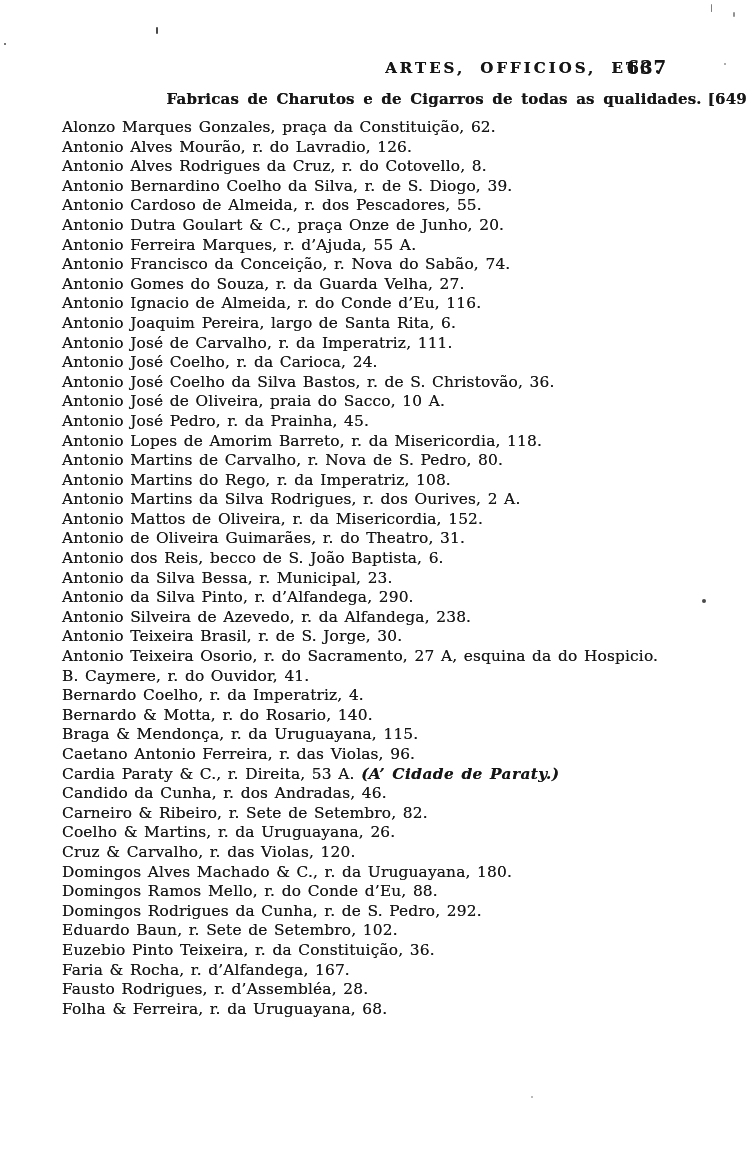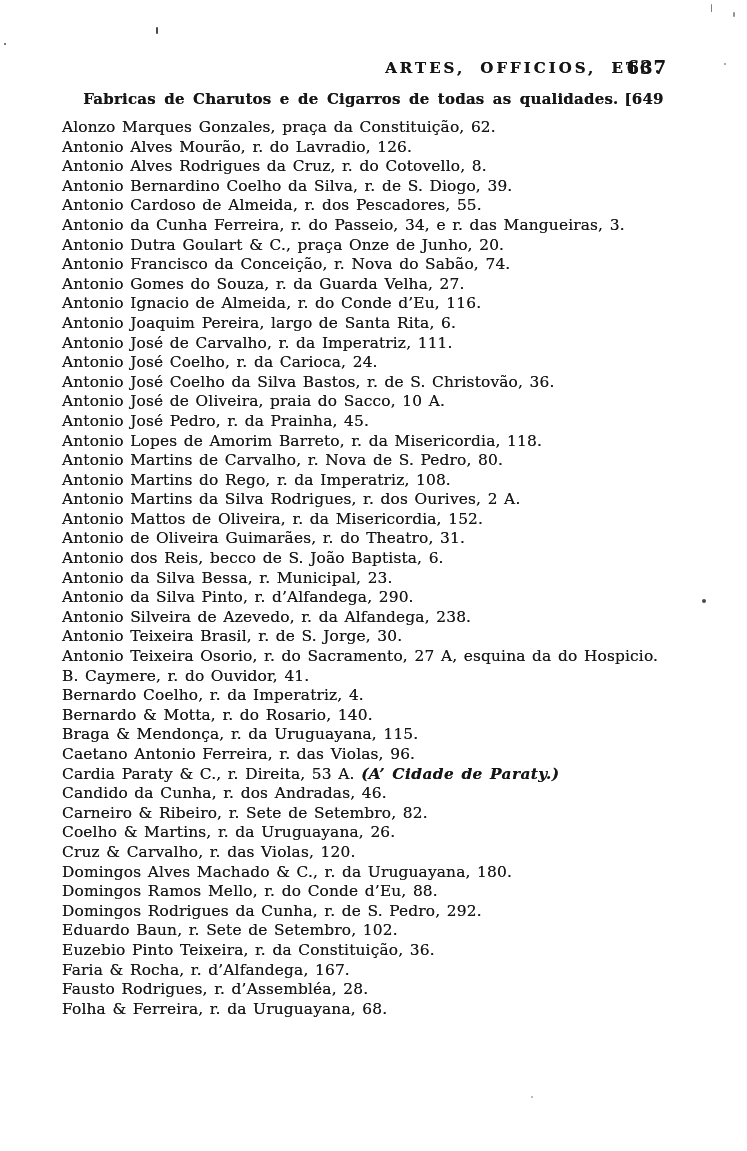--- a/index.html
+++ b/index.html
@@ -39,21 +39,21 @@
     font-weight: bold;
     letter-spacing: 1px;
     text-shadow: 0 0 0.6px rgba(0,0,0,0.75);
   }
   
   .subtitle {
     position: absolute;
     top: 90px;
     left: 0;
     right: 0;
-    text-align: center;
+    text-align: right;
     font-size: 15px;
     font-weight: bold;
     word-spacing: 3px;
     letter-spacing: 0.2px;
     text-shadow: 0 0 0.5px rgba(0,0,0,0.7);
   }
   .subtitle .ref { margin-left: 6px; font-weight: bold; }
   
   .entries {
     position: absolute;
@@ -102,22 +102,22 @@
   <div class="subtitle">
     <span>Fabricas de Charutos e de Cigarros de todas as qualidades.</span><span class="ref">[649</span>
   </div>
 
   <div class="entries" id="entries">
       <div class="entry"><span>Alonzo Marques Gonzales, praça da Constituição, 62.</span></div>
       <div class="entry"><span>Antonio Alves Mourão, r. do Lavradio, 126.</span></div>
       <div class="entry"><span>Antonio Alves Rodrigues da Cruz, r. do Cotovello, 8.</span></div>
       <div class="entry"><span>Antonio Bernardino Coelho da Silva, r. de S. Diogo, 39.</span></div>
       <div class="entry"><span>Antonio Cardoso de Almeida, r. dos Pescadores, 55.</span></div>
-      <div class="entry"><span>Antonio da Cunha Ferreira, r. do Passeio, 34, e r. das Mangueiras, 3.</span></div>
       <div class="entry"><span>Antonio Dutra Goulart &amp; C., praça Onze de Junho, 20.</span></div>
+      <div class="entry"><span>Antonio Ferreira Marques, r. d’Ajuda, 55 A.</span></div>
       <div class="entry"><span>Antonio Francisco da Conceição, r. Nova do Sabão, 74.</span></div>
       <div class="entry"><span>Antonio Gomes do Souza, r. da Guarda Velha, 27.</span></div>
       <div class="entry"><span>Antonio Ignacio de Almeida, r. do Conde d’Eu, 116.</span></div>
       <div class="entry"><span>Antonio Joaquim Pereira, largo de Santa Rita, 6.</span></div>
       <div class="entry"><span>Antonio José de Carvalho, r. da Imperatriz, 111.</span></div>
       <div class="entry"><span>Antonio José Coelho, r. da Carioca, 24.</span></div>
       <div class="entry"><span>Antonio José Coelho da Silva Bastos, r. de S. Christovão, 36.</span></div>
       <div class="entry"><span>Antonio José de Oliveira, praia do Sacco, 10 A.</span></div>
       <div class="entry"><span>Antonio José Pedro, r. da Prainha, 45.</span></div>
       <div class="entry"><span>Antonio Lopes de Amorim Barreto, r. da Misericordia, 118.</span></div>

